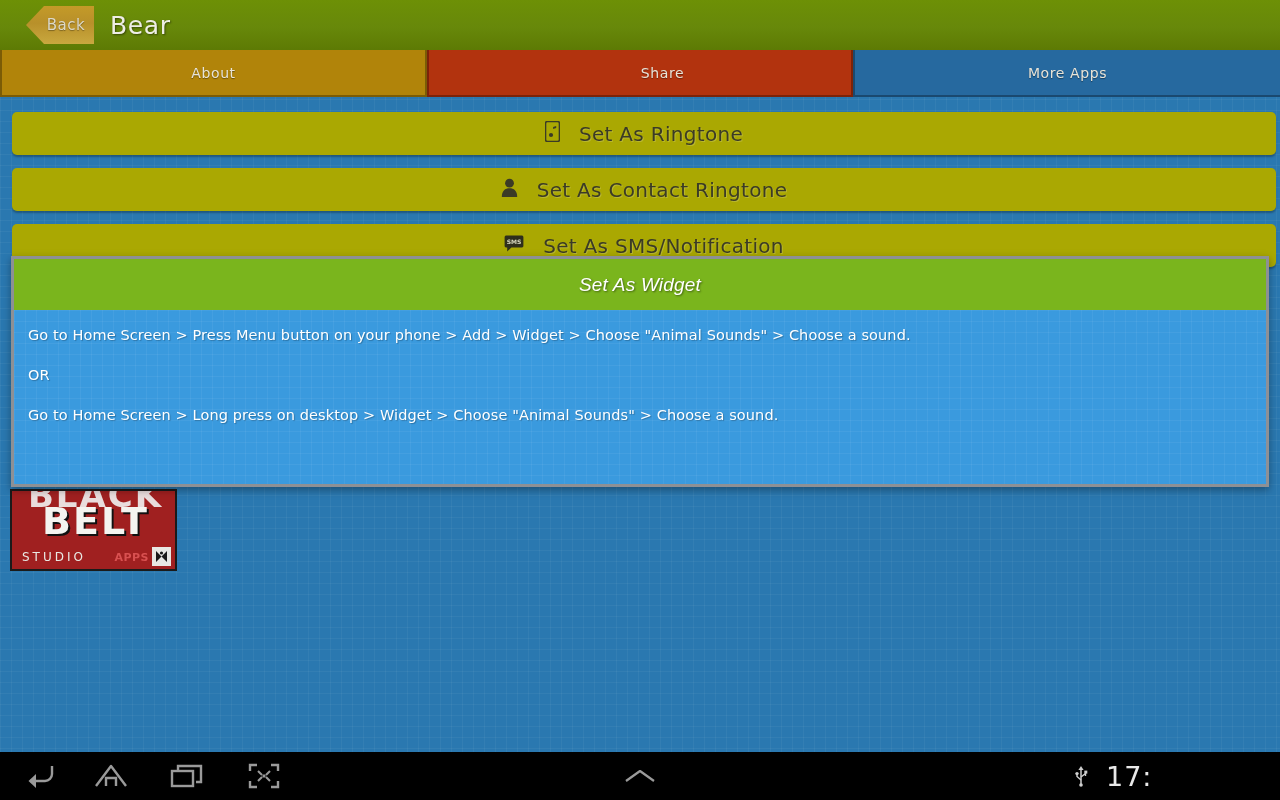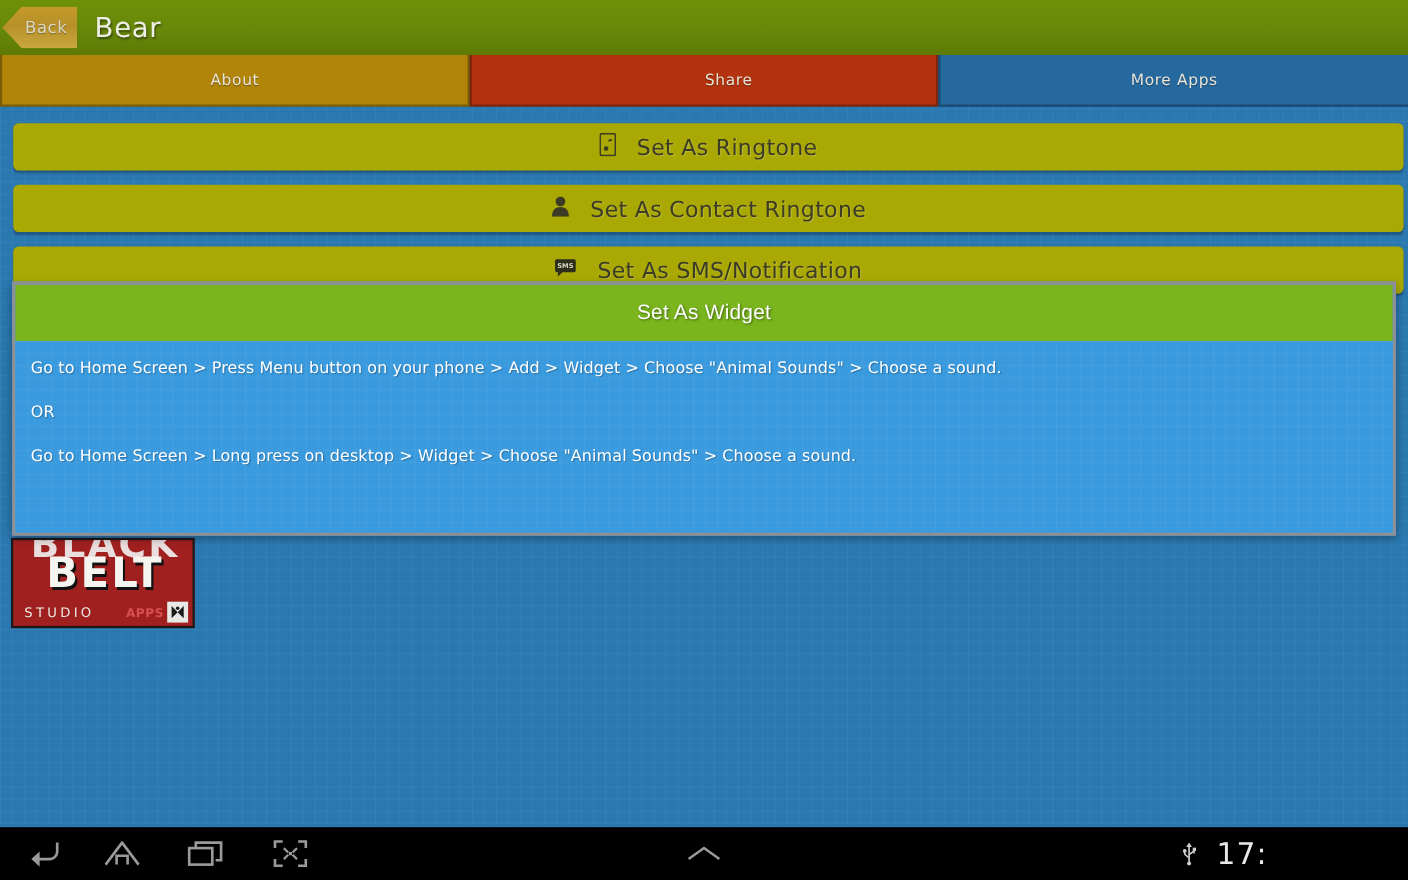--- a/index.html
+++ b/index.html
@@ -25,20 +25,21 @@
 
   
   #header {
     position: absolute;
     left: 0; top: 0;
     width: 1280px; height: 50px;
     background: linear-gradient(to bottom, #6d9006 0%, #67880a 55%, #5d7a04 100%);
     display: flex;
     align-items: center;
     z-index: 5;
+    padding-left: 24px;
   }
   #back-btn {
     position: relative;
     margin-left: 2px;
     width: 68px; height: 38px;
     background: linear-gradient(to bottom, #c49a28 0%, #b8902a 45%, #c9a83f 100%);
     display: flex; align-items: center; justify-content: center;
     clip-path: polygon(18px 0, 100% 0, 100% 100%, 18px 100%, 0 50%);
     cursor: pointer;
   }
@@ -120,20 +121,21 @@
     box-shadow: 0 3px 8px rgba(0,0,0,.35);
     z-index: 10;
     display: flex;
     flex-direction: column;
   }
   #dialog-title-bar {
     height: 51px;
     background: #7ab51d;
     display: flex; align-items: center; justify-content: center;
     flex: 0 0 auto;
+    font-style: italic;
   }
   #dialog-title {
     font-size: 19px;
     color: #ffffff;
     text-shadow: 1px 1px 2px rgba(0,0,0,.45);
     letter-spacing: .2px;
     font-family: "Liberation Sans", sans-serif;
   }
   #dialog-body {
     flex: 1 1 auto;

